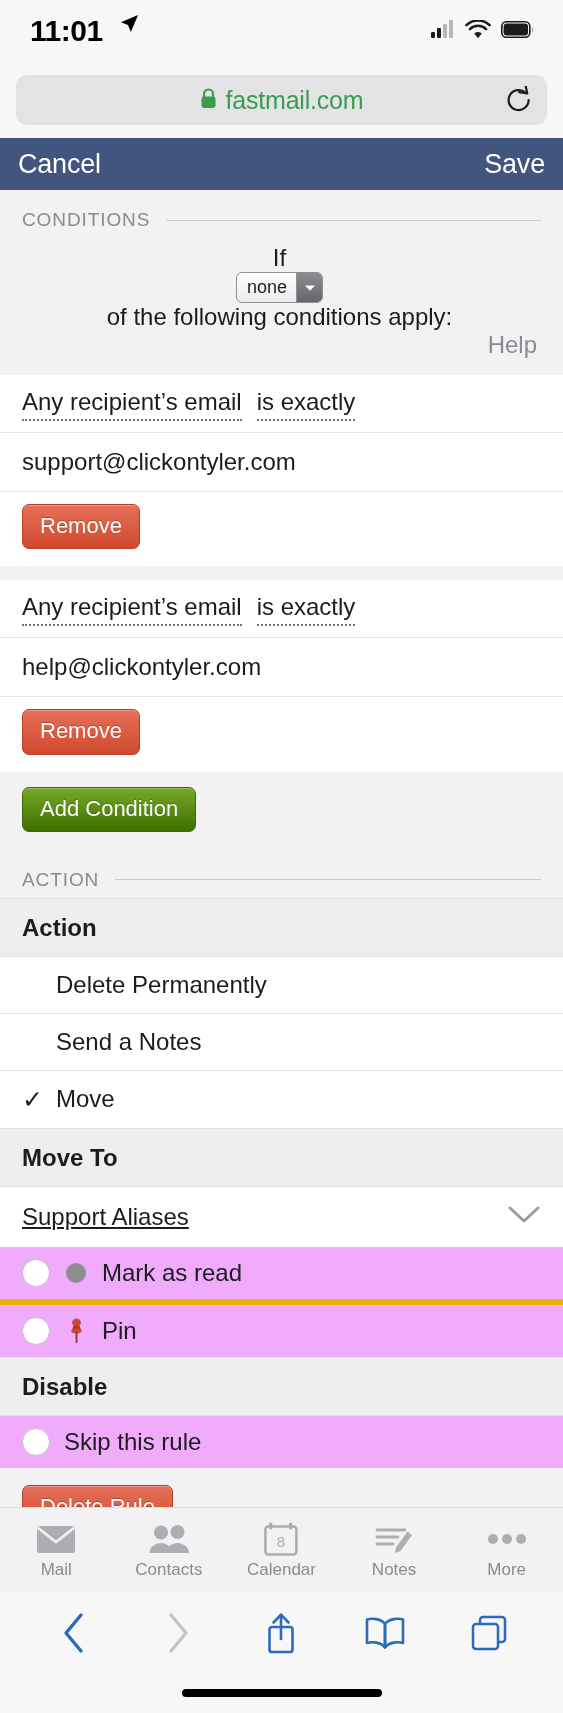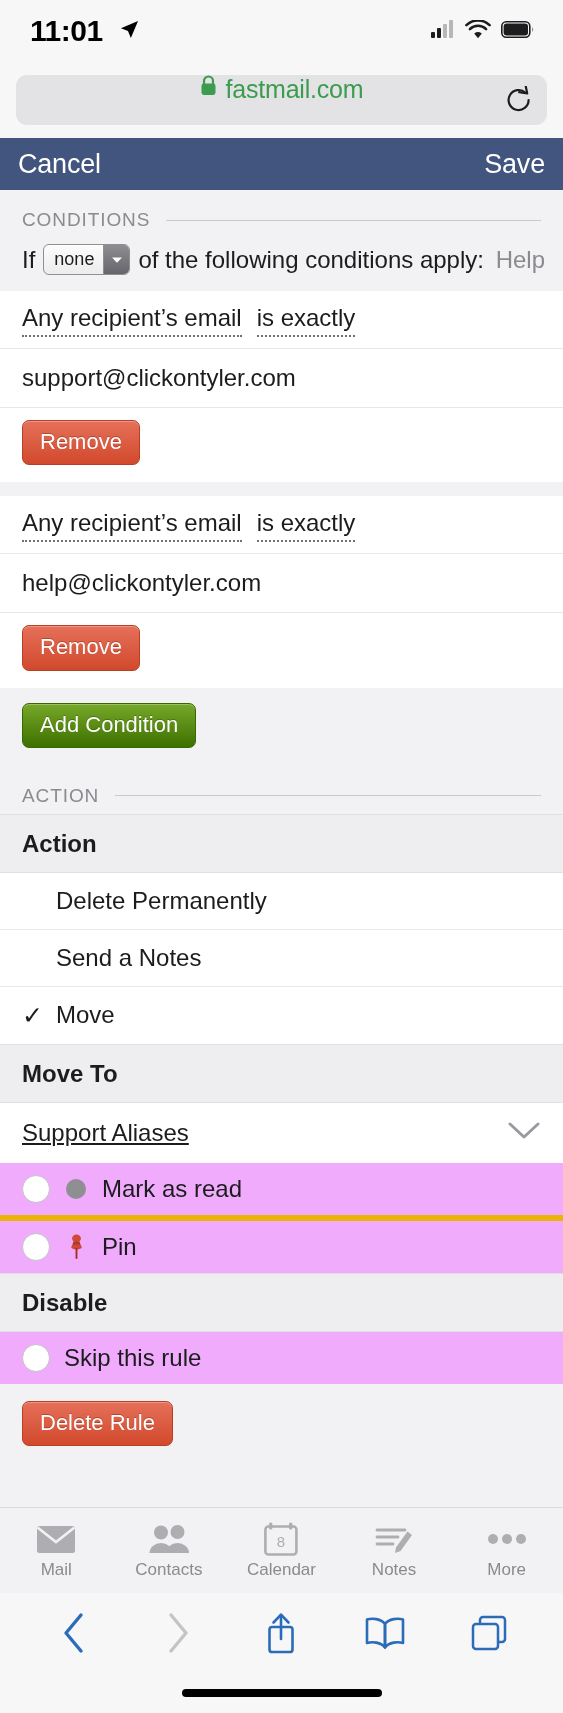--- a/index.html
+++ b/index.html
@@ -27,21 +27,20 @@
     height: 62px;
     background: #f7f7f8;
     display: flex;
     align-items: center;
     justify-content: space-between;
     padding: 0 28px 0 30px;
     flex: none;
   }
   .status-left {
     display: flex;
-    align-items: center;
     gap: 17px;
   }
   .status-time {
     font-size: 30px;
     font-weight: bold;
     color: #000;
     letter-spacing: -0.5px;
   }
   .loc-arrow { display: block; }
   .status-right {
@@ -59,21 +58,21 @@
     padding: 0 16px;
     flex: none;
   }
   .url-field {
     position: relative;
     flex: 1;
     height: 50px;
     background: #e3e3e5;
     border-radius: 11px;
     display: flex;
-    align-items: flex-start;
+    align-items: center;
     justify-content: center;
     gap: 9px;
   }
   .url-text {
     font-size: 25px;
     color: #3b9b4e;
     letter-spacing: -0.2px;
   }
   .reload-btn {
     position: absolute;
@@ -128,22 +127,22 @@
   .section-head-rule {
     flex: 1;
     height: 1px;
     background: #c9c9cd;
   }
 
   
   .if-row {
     display: flex;
     align-items: center;
-    padding: 6px 18px 16px 22px;
-    gap: 8px;
+    padding: 6px 26px 16px 22px;
+    flex-direction: column;
   }
   .if-text {
     font-size: 24px;
     color: #1c1c1e;
   }
   .native-select {
     display: inline-flex;
     align-items: stretch;
     height: 31px;
     border: 1px solid #8e8e93;

